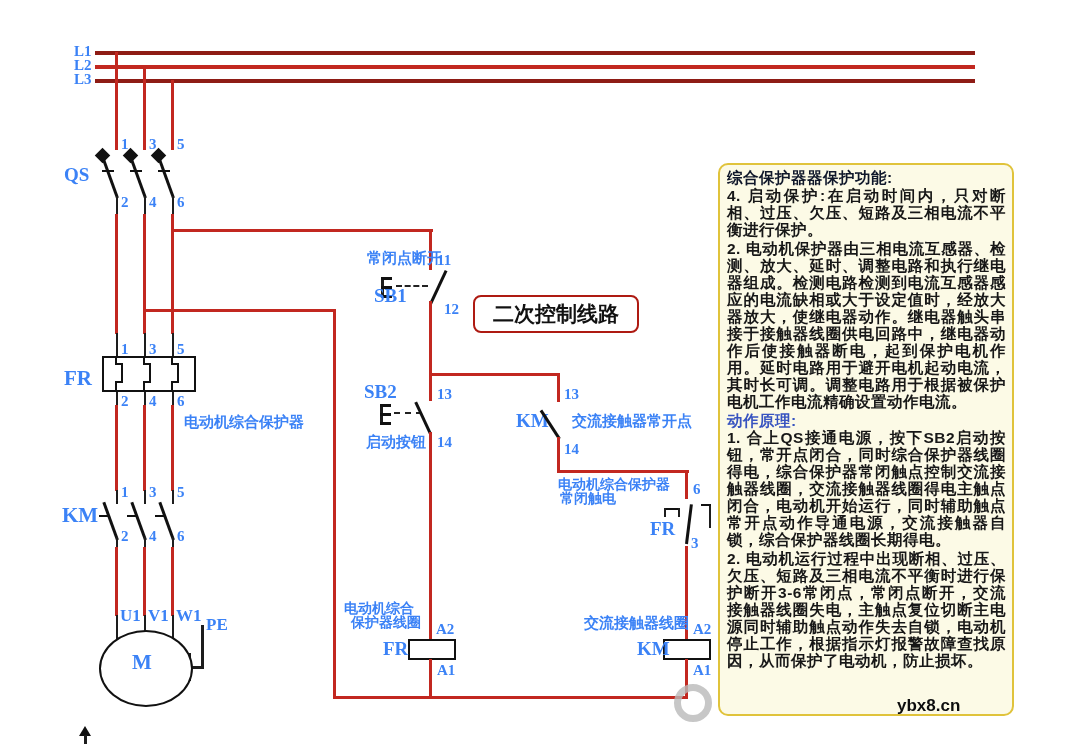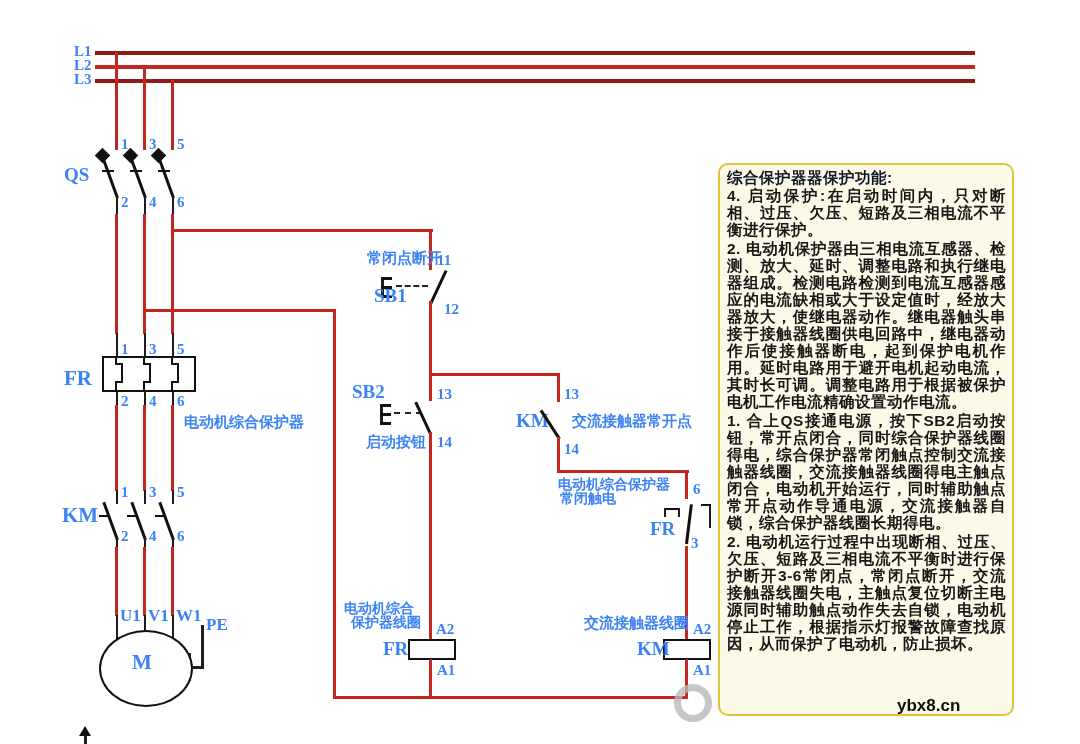--- a/index.html
+++ b/index.html
@@ -164,25 +164,28 @@
   <div class="ln blk" style="left:381px;top:277px;width:2.5px;height:21px;"></div>
   <div class="tick" style="left:381px;top:277px;width:11px;height:2.5px;"></div>
   <div class="tick" style="left:381px;top:286px;width:11px;height:2.5px;"></div>
   <div class="tick" style="left:381px;top:295px;width:11px;height:2.5px;"></div>
   <div class="ln" style="left:396px;top:285px;width:32px;border-top:2.5px dashed #222;"></div>
   <div class="blade" style="left:429px;top:267px;height:37px;transform:rotate(25deg);"></div>
   <span class="t dev" style="left:374px;top:285px;">SB1</span>
   <span class="t num" style="left:444px;top:301px;">12</span>
   <div class="ln red" style="left:429px;top:301px;width:3px;height:100px;"></div>
 
+  <div class="rbox" style="left:473px;top:295px;width:162px;height:34px;">
+    <span>二次控制线路</span>
+  </div>
 
   <div class="ln red" style="left:429px;top:373px;width:131px;height:3px;"></div>
 
   <span class="t num" style="left:437px;top:386px;">13</span>
-  <span class="t dev" style="left:352px;top:381px;">SB2</span>
+  <span class="t dev" style="left:364px;top:381px;">SB2</span>
   <div class="ln blk" style="left:380px;top:404px;width:2.5px;height:21px;"></div>
   <div class="tick" style="left:380px;top:404px;width:11px;height:2.5px;"></div>
   <div class="tick" style="left:380px;top:413px;width:11px;height:2.5px;"></div>
   <div class="tick" style="left:380px;top:422px;width:11px;height:2.5px;"></div>
   <div class="ln" style="left:394px;top:412px;width:28px;border-top:2.5px dashed #222;"></div>
   <div class="blade" style="left:429px;top:399px;height:35px;transform:rotate(-25deg);"></div>
   <span class="t cap" style="left:366px;top:433px;">启动按钮</span>
   <span class="t num" style="left:437px;top:434px;">14</span>
   <div class="ln red" style="left:429px;top:432px;width:3px;height:209px;"></div>
 
@@ -223,20 +226,21 @@
   <span class="t dev" style="left:637px;top:638px;">KM</span>
   <span class="t num" style="left:693px;top:662px;">A1</span>
   <div class="ln red" style="left:685px;top:659px;width:3px;height:40px;"></div>
 
   <div class="ln red" style="left:333px;top:696px;width:355px;height:3px;"></div>
 
   <div class="panel">
     <p class="h1">综合保护器器保护功能:</p>
     <p>4. 启动保护:在启动时间内，只对断相、过压、欠压、短路及三相电流不平衡进行保护。</p>
     <p>2. 电动机保护器由三相电流互感器、检测、放大、延时、调整电路和执行继电器组成。检测电路检测到电流互感器感应的电流缺相或大于设定值时，经放大器放大，使继电器动作。继电器触头串接于接触器线圈供电回路中，继电器动作后使接触器断电，起到保护电机作用。延时电路用于避开电机起动电流，其时长可调。调整电路用于根据被保护电机工作电流精确设置动作电流。</p>
+    <p class="h2">动作原理:</p>
     <p>1. 合上QS接通电源，按下SB2启动按钮，常开点闭合，同时综合保护器线圈得电，综合保护器常闭触点控制交流接触器线圈，交流接触器线圈得电主触点闭合，电动机开始运行，同时辅助触点常开点动作导通电源，交流接触器自锁，综合保护器线圈长期得电。</p>
     <p>2. 电动机运行过程中出现断相、过压、欠压、短路及三相电流不平衡时进行保护断开3-6常闭点，常闭点断开，交流接触器线圈失电，主触点复位切断主电源同时辅助触点动作失去自锁，电动机停止工作，根据指示灯报警故障查找原因，从而保护了电动机，防止损坏。</p>
   </div>
 
   <div class="wm-ring"></div>
   <div class="site">ybx8.cn</div>
 
 </div>
 
 </body></html>

